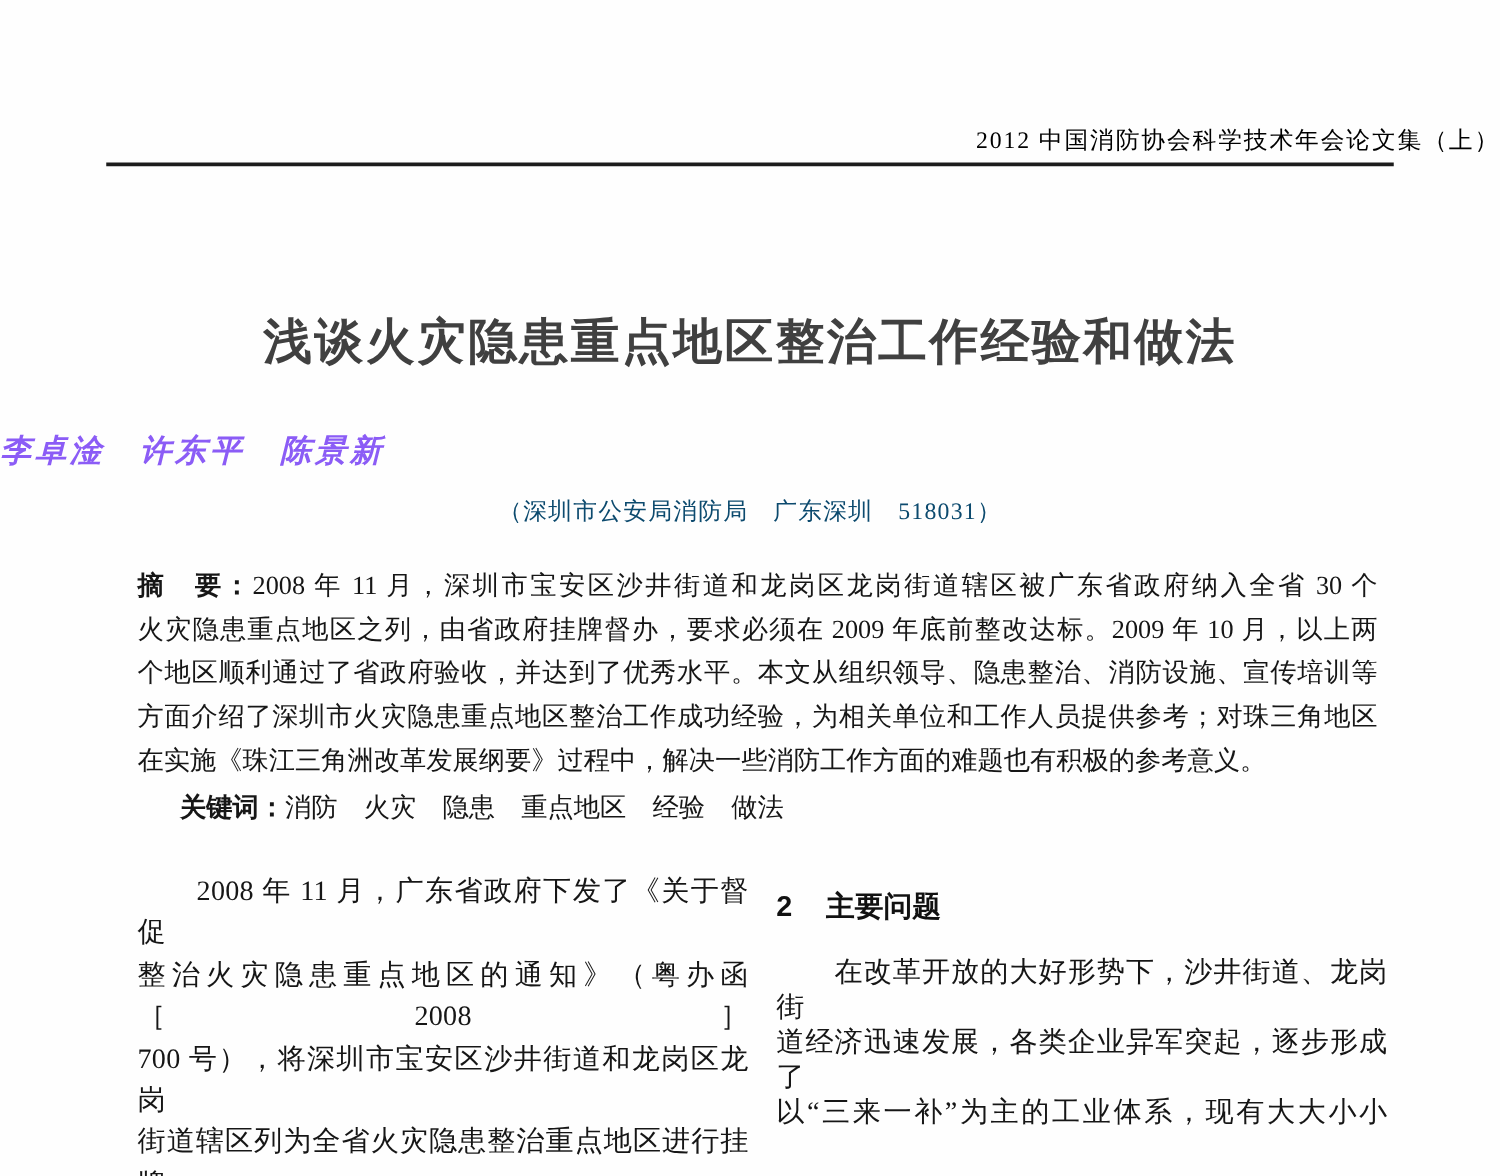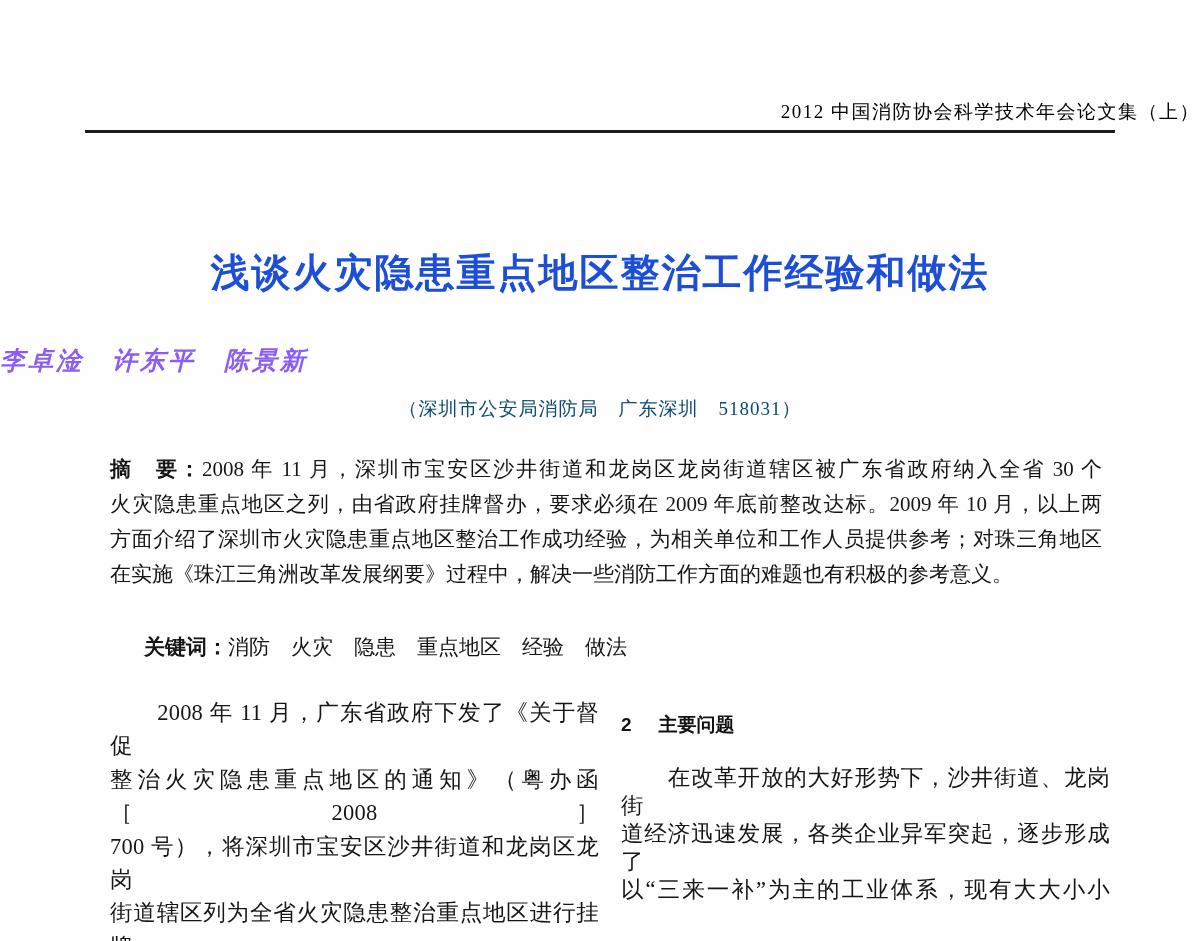--- a/index.html
+++ b/index.html
@@ -28,21 +28,21 @@
   }
   .paper-title {
     position: absolute;
     top: 246px; left: 0; width: 100%;
     margin: 0;
     text-align: center;
     font-family: "Liberation Sans", "DejaVu Sans", sans-serif;
     font-size: 39px;
     font-weight: 700;
     letter-spacing: 2px;
-    color: #1d4ed8;
+    color: #404040;
   }
   .authors {
     position: absolute;
     top: 344px; left: 0; width: 100%;
     text-align: left;
     font-size: 25px;
     font-style: italic;
     font-weight: 600;
     letter-spacing: 3px;
     color: #8b5cf6;
@@ -97,21 +97,21 @@
   .bline.short, .intro-line {
     text-align: left;
     text-align-last: left;
     line-height: 34px;
   }
   .section-heading {
     margin-top: 14px;
     margin-bottom: 24px;
     font-family: "Liberation Sans", "DejaVu Sans", sans-serif;
     font-weight: 700;
-    font-size: 19px;
+    font-size: 23px;
     line-height: 30px;
     color: #111;
   }
   .section-heading .hnum { margin-right: 27px; }
 </style>
 </head>
 <body>
 
 <div class="page">
 
@@ -124,20 +124,21 @@
 
   <div class="affiliation">（深圳市公安局消防局　广东深圳　518031）</div>
 
   <div class="abstract">
     <div class="line">
       <span class="bold-label">摘　要：</span><span>2008 年 11 月，深圳市宝安区沙井街道和龙岗区龙岗街道辖区被广东省政府纳入全省 30 个</span>
     </div>
     <div class="abstract-lines">
 
     <div class="line">火灾隐患重点地区之列，由省政府挂牌督办，要求必须在 2009 年底前整改达标。2009 年 10 月，以上两</div>
+        <div class="line">个地区顺利通过了省政府验收，并达到了优秀水平。本文从组织领导、隐患整治、消防设施、宣传培训等</div>
         <div class="line">方面介绍了深圳市火灾隐患重点地区整治工作成功经验，为相关单位和工作人员提供参考；对珠三角地区</div>
         <div class="line">在实施《珠江三角洲改革发展纲要》过程中，解决一些消防工作方面的难题也有积极的参考意义。</div>
       </div>
   </div>
 
   <div class="keywords">
     <span class="bold-label">关键词：</span><span>消防　火灾　隐患　重点地区　经验　做法</span>
   </div>
 
   <div class="col col-left">

